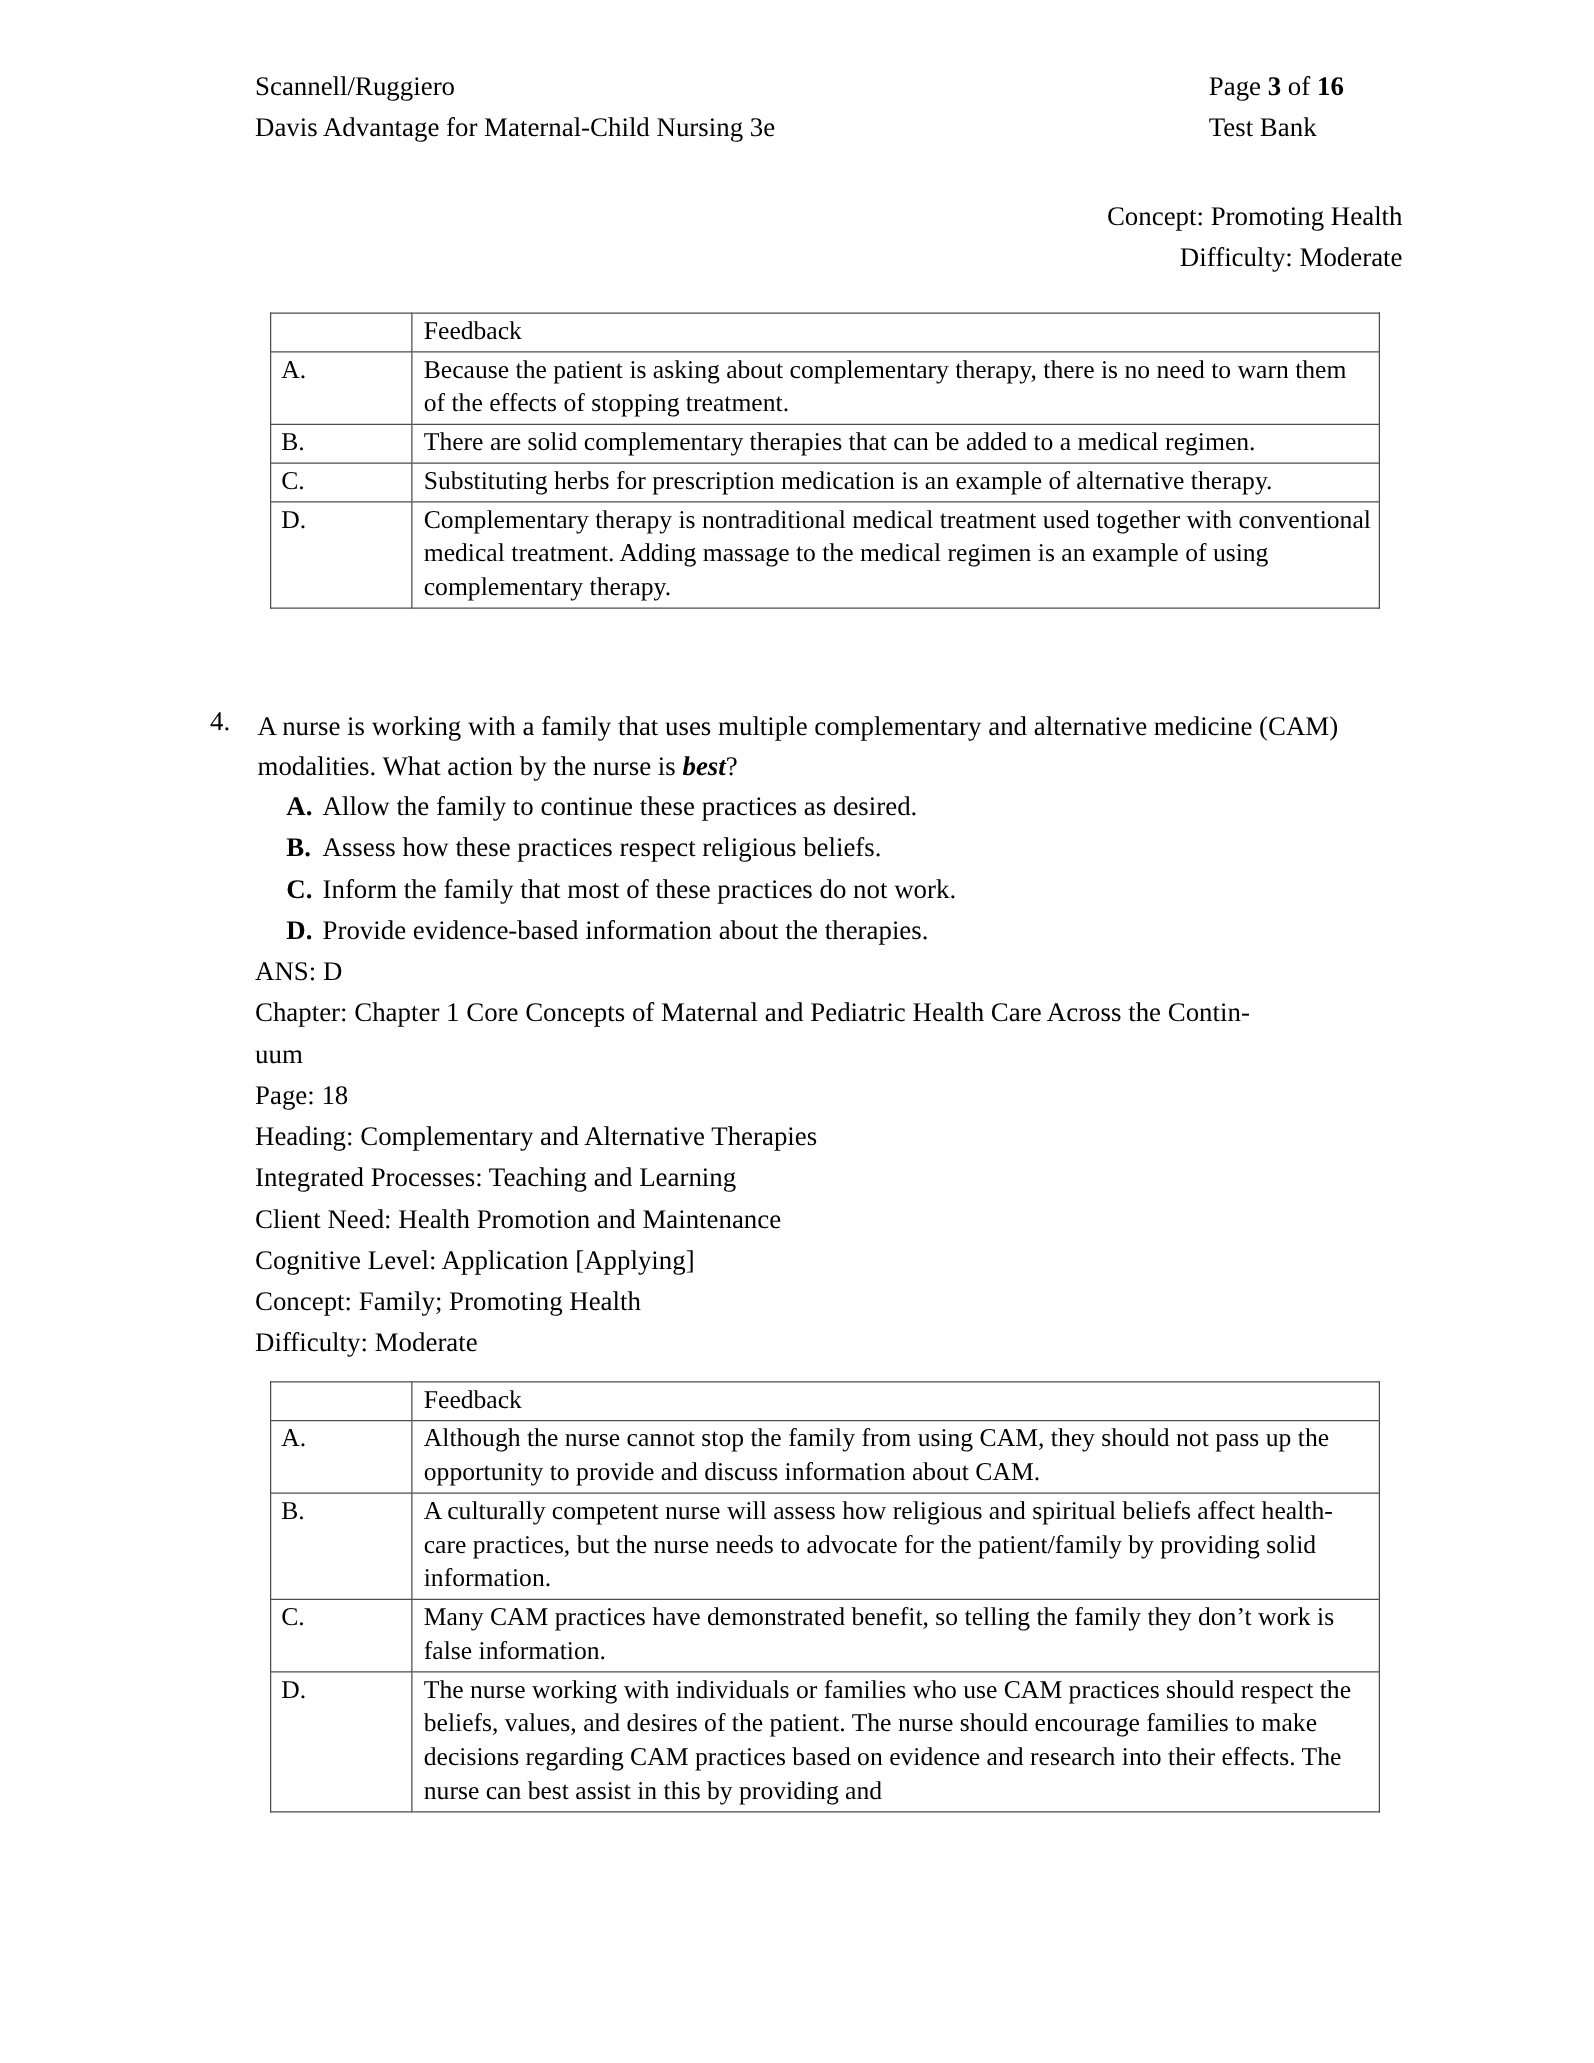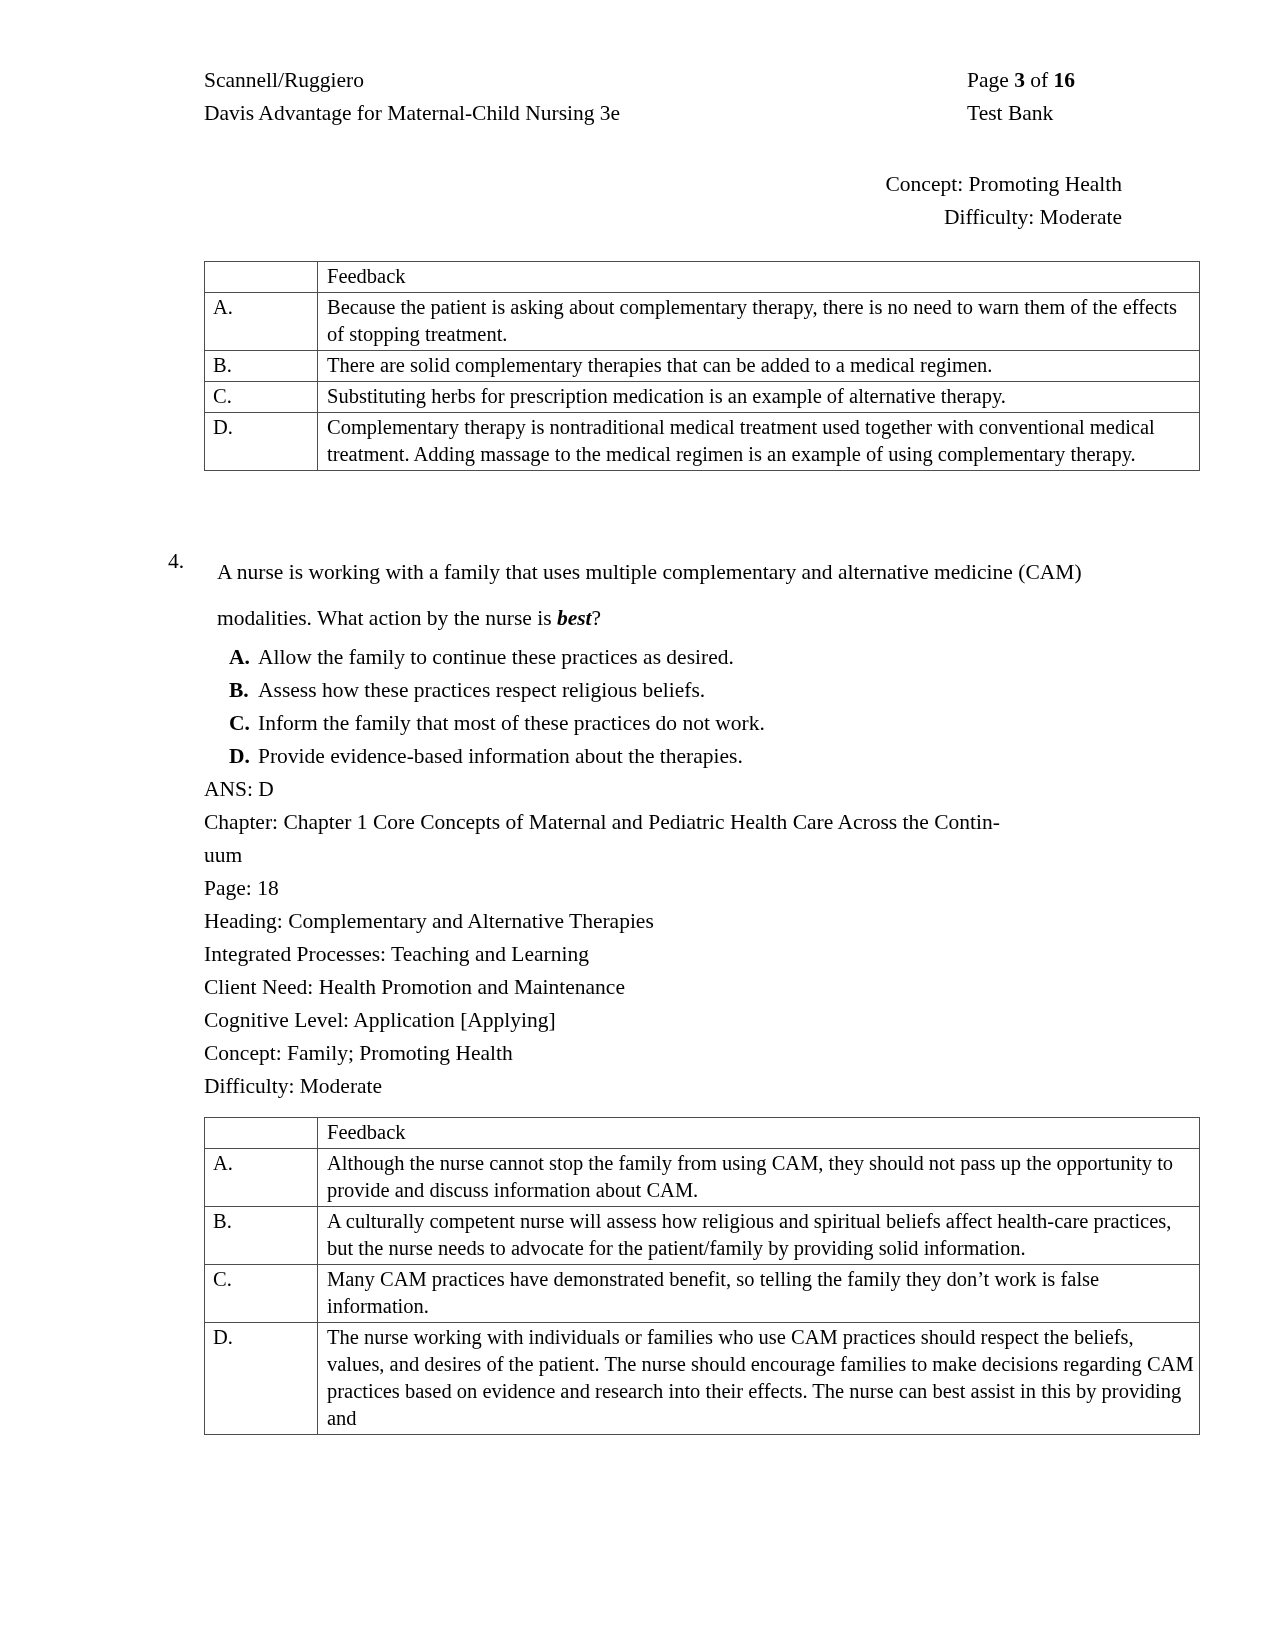--- a/index.html
+++ b/index.html
@@ -9,49 +9,50 @@
     height: 1650px;
     background: #ffffff;
     font-family: "Liberation Serif", "DejaVu Serif", serif;
     font-size: 21.5px;
     color: #000000;
     overflow: hidden;
   }
   .content {
     position: absolute;
     left: 204px;
-    top: 64px;
+    top: 53px;
     width: 918px;
     font-family: Liberation Serif, serif;
   }
   .line { line-height: 33px; white-space: nowrap; }
   .header { display: flex; justify-content: space-between; }
   .header-right { width: 155px; }
   .bold { font-weight: bold; }
   .meta-block { margin-top: 38px; text-align: right; }
 
   table.fb {
     border-collapse: collapse;
-    width: 996px;
+    width: 888px;
     table-layout: fixed;
     font-size: 20.5px;
+    margin-left: 12px;
   }
   table.fb td {
     border: 1px solid #4d4d4d;
     vertical-align: top;
     line-height: 27px;
     padding: 1px 4px 2px 9px;
   }
   table.fb td.c1 { width: 100px; padding-left: 8px; }
   .tbl1 { margin-top: 27px; }
   .tbl2 { margin-top: 14px; }
 
   .question { margin-top: 78px; position: relative; }
   .q-num { position: absolute; left: -36px; top: 0; }
-  .q-stem { margin-left: 13px; line-height: 46px; width: 916px; }
+  .q-stem { margin-left: 2px; line-height: 32px; width: 916px; }
   .q-options { margin-left: 25px; }
   .q-opt { line-height: 33px; white-space: nowrap; }
   .q-letter { display: inline-block; width: 29px; font-weight: bold; }
   .ans-block { }
   .ans-block .line { white-space: normal; width: 918px; }
 </style>
 </head>
 <body>
 
 <div class="page">

